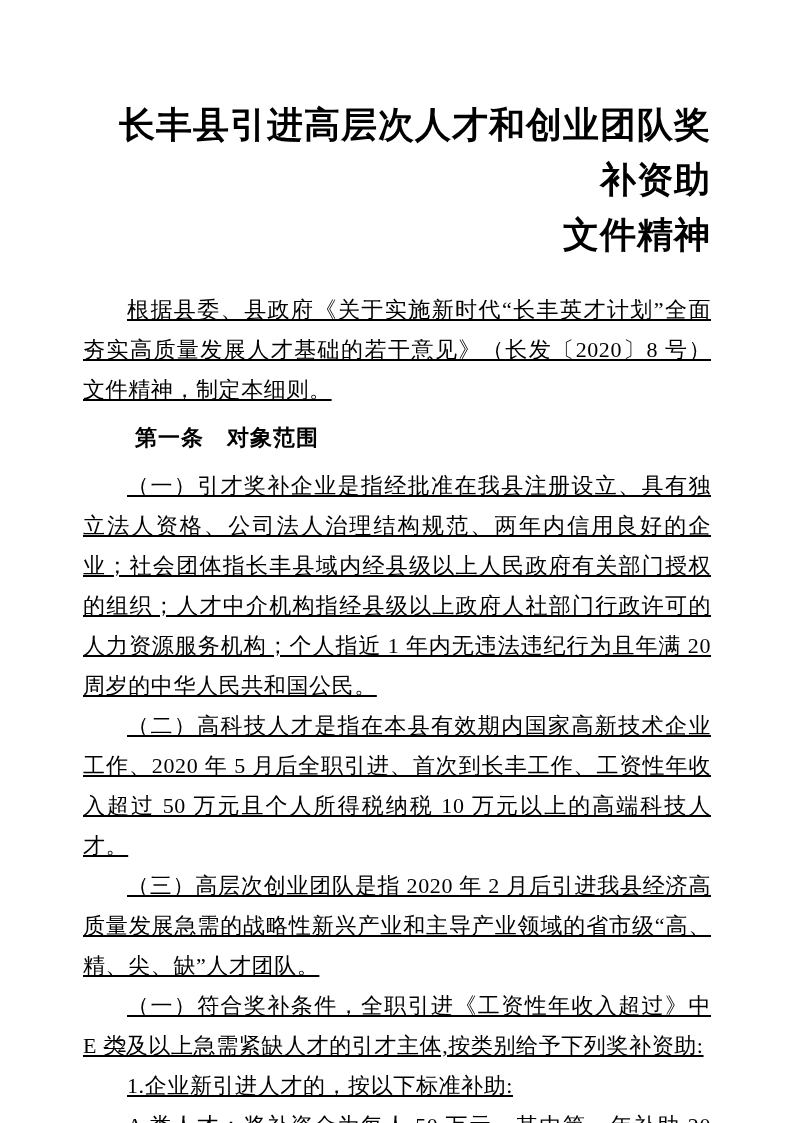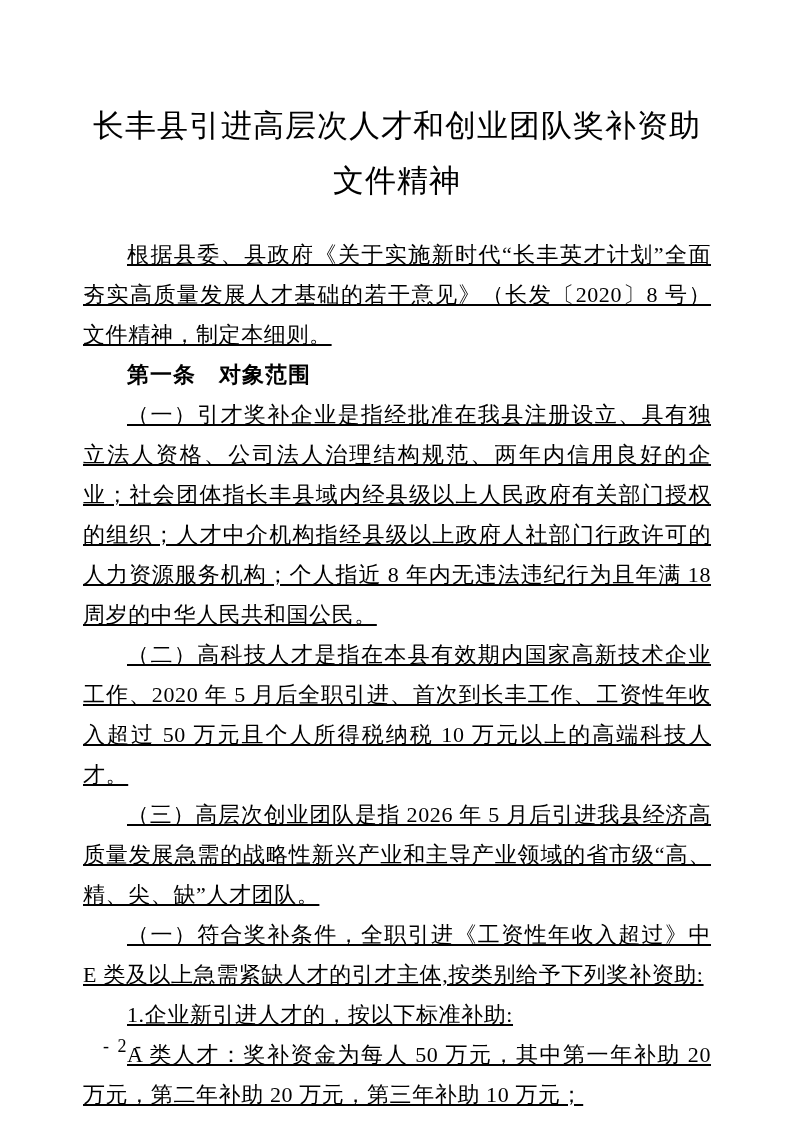--- a/index.html
+++ b/index.html
@@ -12,43 +12,43 @@
     overflow: hidden;
   }
   .page {
     position: absolute;
     left: 0; top: 0;
     width: 794px; height: 1123px;
   }
   .doc-title {
     margin: 98px 83px 0 83px;
     width: 628px;
-    text-align: center;
-    font-size: 31px;
-    font-weight: normal;
+    text-align: right;
+    font-size: 36px;
+    font-weight: bold;
     line-height: 55px;
     letter-spacing: 1px;
     font-family: "Liberation Serif", serif;
   }
   .title-line { display: block; }
   .content {
     margin: 27px 0 0 83px;
     width: 628px;
     font-size: 22px;
     line-height: 40px;
     letter-spacing: 0.6px;
     text-align: justify;
   }
   .para {
     margin: 0;
     text-indent: 2em;
     text-decoration: underline;
   }
   .heading {
-    margin: 0;
+    margin: 8px;
     text-indent: 2em;
     font-weight: bold;
     font-family: "Liberation Sans", sans-serif;
     letter-spacing: 1px;
   }
   .page-footer {
     position: absolute;
     left: 103px;
     top: 1036px;
     font-size: 18px;
@@ -62,23 +62,23 @@
 <div class="page">
 
   <h1 class="doc-title">
     <span class="title-line">长丰县引进高层次人才和创业团队奖补资助</span>
     <span class="title-line">文件精神</span>
   </h1>
 
   <div class="content">
     <p class="para">根据县委、县政府《关于实施新时代“长丰英才计划”全面夯实高质量发展人才基础的若干意见》（长发〔2020〕8 号）文件精神，制定本细则。</p>
     <p class="heading">第一条　对象范围</p>
-    <p class="para">（一）引才奖补企业是指经批准在我县注册设立、具有独立法人资格、公司法人治理结构规范、两年内信用良好的企业；社会团体指长丰县域内经县级以上人民政府有关部门授权的组织；人才中介机构指经县级以上政府人社部门行政许可的人力资源服务机构；个人指近 8 年内无违法违纪行为且年满 18 周岁的中华人民共和国公民。</p>
+    <p class="para">（一）引才奖补企业是指经批准在我县注册设立、具有独立法人资格、公司法人治理结构规范、两年内信用良好的企业；社会团体指长丰县域内经县级以上人民政府有关部门授权的组织；人才中介机构指经县级以上政府人社部门行政许可的人力资源服务机构；个人指近 1 年内无违法违纪行为且年满 20 周岁的中华人民共和国公民。</p>
     <p class="para">（二）高科技人才是指在本县有效期内国家高新技术企业工作、2020 年 5 月后全职引进、首次到长丰工作、工资性年收入超过 50 万元且个人所得税纳税 10 万元以上的高端科技人才。</p>
-    <p class="para">（三）高层次创业团队是指 2026 年 5 月后引进我县经济高质量发展急需的战略性新兴产业和主导产业领域的省市级“高、精、尖、缺”人才团队。</p>
+    <p class="para">（三）高层次创业团队是指 2020 年 2 月后引进我县经济高质量发展急需的战略性新兴产业和主导产业领域的省市级“高、精、尖、缺”人才团队。</p>
     <p class="para">（一）符合奖补条件，全职引进《工资性年收入超过》中 E 类及以上急需紧缺人才的引才主体,按类别给予下列奖补资助:</p>
     <p class="para">1.企业新引进人才的，按以下标准补助:</p>
     <p class="para">A 类人才：奖补资金为每人 50 万元，其中第一年补助 20 万元，第二年补助 20 万元，第三年补助 10 万元；</p>
   </div>
 
   <div class="page-footer">- 2 -</div>
 
 </div>
 
 </body></html>

